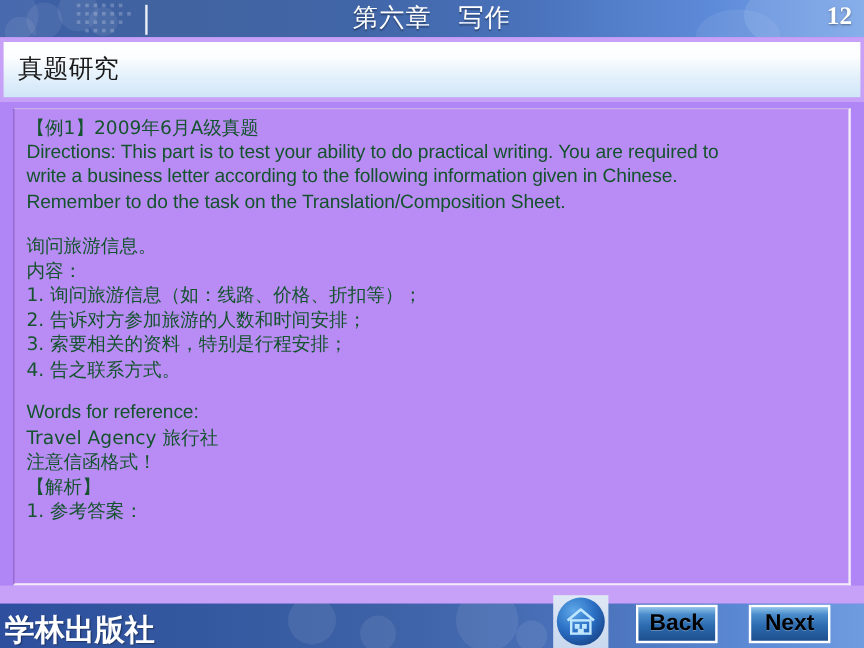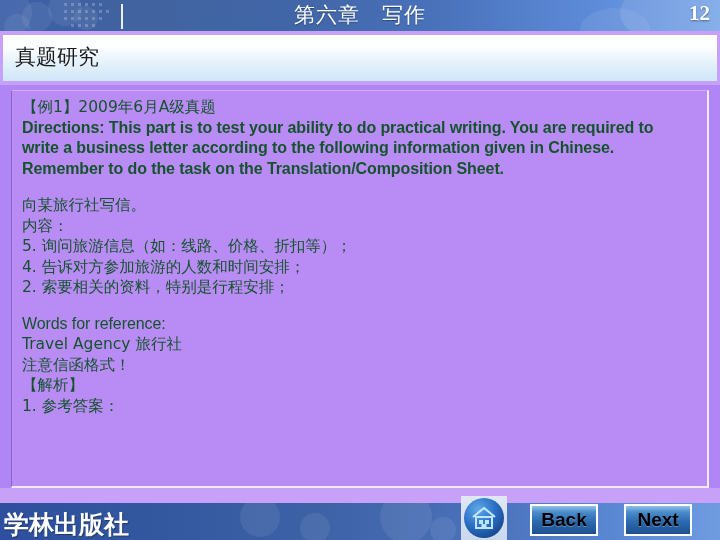--- a/index.html
+++ b/index.html
@@ -133,21 +133,20 @@
     font-size: 15.5px;
     line-height: 20.5px;
     white-space: pre;
     font-family: "DejaVu Sans", "Liberation Sans", sans-serif;
   }
   .line.en {
     font-family: "Liberation Sans", "DejaVu Sans", sans-serif;
     font-size: 16px;
     line-height: 20.5px;
     letter-spacing: -0.1px;
-    font-weight: bold;
   }
   .line.bold { font-weight: normal; }
   .line.spacer { height: 16px; }
 
   
   .footer-pad {
     position: absolute;
     left: 0; top: 488px;
     width: 720px; height: 15px;
     background: #c7a0f7;
@@ -267,25 +266,26 @@
     </div>
   </div>
 
   <div class="content-panel">
     <div id="content-lines">
         <div class="line">【例1】2009年6月A级真题</div>
         <div class="line en">Directions: This part is to test your ability to do practical writing. You are required to</div>
         <div class="line en">write a business letter according to the following information given in Chinese.</div>
         <div class="line en">Remember to do the task on the Translation/Composition Sheet.</div>
         <div class="line spacer"></div>
-        <div class="line">向某旅行社写信。</div>
+        <div class="line">询问旅游信息。</div>
         <div class="line">内容：</div>
-        <div class="line">5. 询问旅游信息（如：线路、价格、折扣等）；</div>
-        <div class="line">4. 告诉对方参加旅游的人数和时间安排；</div>
-        <div class="line">2. 索要相关的资料，特别是行程安排；</div>
+        <div class="line">1. 询问旅游信息（如：线路、价格、折扣等）；</div>
+        <div class="line">2. 告诉对方参加旅游的人数和时间安排；</div>
+        <div class="line">3. 索要相关的资料，特别是行程安排；</div>
+        <div class="line">4. 告之联系方式。</div>
         <div class="line spacer"></div>
         <div class="line en bold">Words for reference:</div>
         <div class="line">Travel Agency 旅行社</div>
         <div class="line">注意信函格式！</div>
         <div class="line">【解析】</div>
         <div class="line">1. 参考答案：</div>
       </div>
   </div>
 
   <div class="footer-pad"></div>

